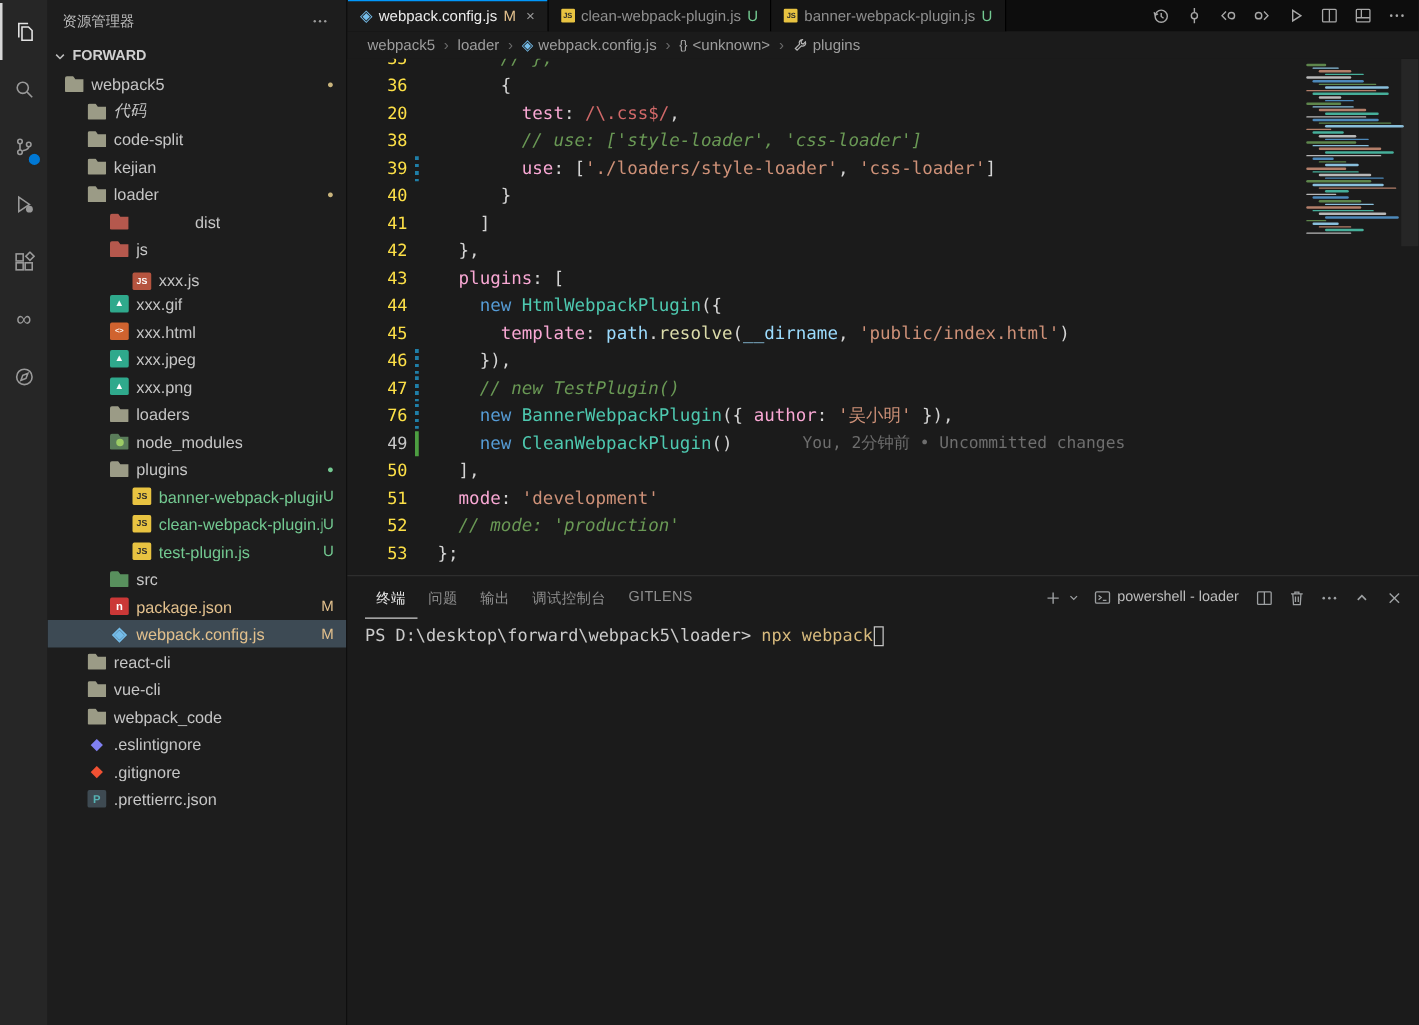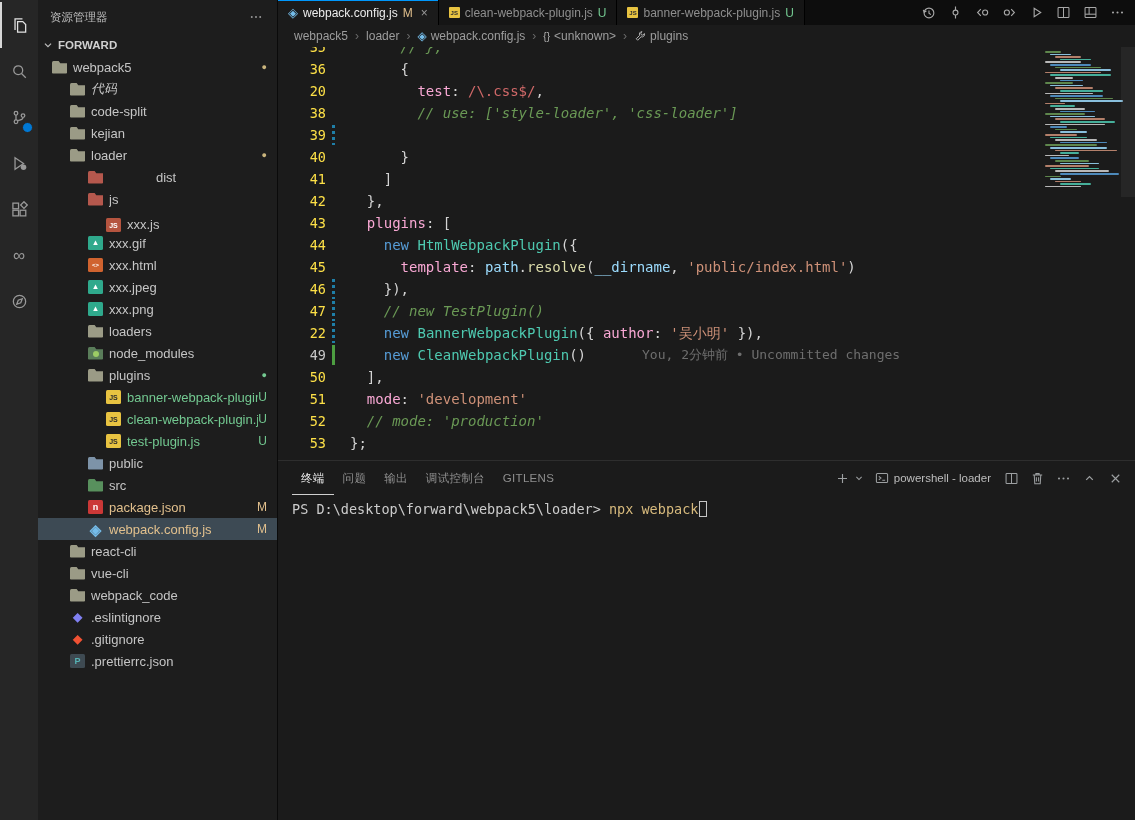--- a/index.html
+++ b/index.html
@@ -228,24 +228,20 @@
         </div>
         <div class="row" style="padding-left: 68px;">
           <span class="ti file" style="background: rgb(232, 195, 65); color: rgb(43, 43, 43);">JS</span>
           <span class="lbl u">clean-webpack-plugin.js</span>
           <span class="badge u">U</span>
         </div>
         <div class="row" style="padding-left: 68px;">
           <span class="ti file" style="background: rgb(232, 195, 65); color: rgb(43, 43, 43);">JS</span>
           <span class="lbl u">test-plugin.js</span>
           <span class="badge u">U</span>
-        </div>
-        <div class="row" style="padding-left: 50px;">
-          <span class="ti folder" style="background: rgb(125, 147, 168);"></span>
-          <span class="lbl">public</span>
         </div>
         <div class="row" style="padding-left: 50px;">
           <span class="ti folder" style="background: rgb(88, 144, 93);"></span>
           <span class="lbl">src</span>
         </div>
         <div class="row" style="padding-left: 50px;">
           <span class="ti file" style="background: rgb(203, 56, 55); color: rgb(255, 255, 255); font-size: 9px;">n</span>
           <span class="lbl m">package.json</span>
           <span class="badge m">M</span>
         </div>
@@ -382,30 +378,30 @@
           <span>plugins</span>
         </span>
       </div>
 
     <div class="editor">
       <div id="code">
           <div class="codeline"><span class="lnum">35</span><span class="gitgut"></span><span class="ltext"><span class="pn">      </span><span class="cm">// },</span></span></div>
           <div class="codeline"><span class="lnum">36</span><span class="gitgut"></span><span class="ltext"><span class="pn">      {</span></span></div>
           <div class="codeline"><span class="lnum">20</span><span class="gitgut"></span><span class="ltext"><span class="pn">        </span><span class="pr">test</span><span class="pn">: </span><span class="rx">/\.css$/</span><span class="pn">,</span></span></div>
           <div class="codeline"><span class="lnum">38</span><span class="gitgut"></span><span class="ltext"><span class="pn">        </span><span class="cm">// use: ['style-loader', 'css-loader']</span></span></div>
-          <div class="codeline"><span class="lnum">39</span><span class="gitgut m"></span></div>
+          <div class="codeline"><span class="lnum">39</span><span class="gitgut m"></span><span class="ltext"><span class="pn">        </span><span class="pr">use</span><span class="pn">: [</span><span class="st">'./loaders/style-loader'</span><span class="pn">, </span><span class="st">'css-loader'</span><span class="pn">]</span></span></div>
           <div class="codeline"><span class="lnum">40</span><span class="gitgut"></span><span class="ltext"><span class="pn">      }</span></span></div>
           <div class="codeline"><span class="lnum">41</span><span class="gitgut"></span><span class="ltext"><span class="pn">    ]</span></span></div>
           <div class="codeline"><span class="lnum">42</span><span class="gitgut"></span><span class="ltext"><span class="pn">  },</span></span></div>
           <div class="codeline"><span class="lnum">43</span><span class="gitgut"></span><span class="ltext"><span class="pn">  </span><span class="pr">plugins</span><span class="pn">: [</span></span></div>
           <div class="codeline"><span class="lnum">44</span><span class="gitgut"></span><span class="ltext"><span class="pn">    </span><span class="kw">new</span><span class="pn"> </span><span class="cl">HtmlWebpackPlugin</span><span class="pn">({</span></span></div>
           <div class="codeline"><span class="lnum">45</span><span class="gitgut"></span><span class="ltext"><span class="pn">      </span><span class="pr">template</span><span class="pn">: </span><span class="vr">path</span><span class="pn">.</span><span class="fn">resolve</span><span class="pn">(</span><span class="vr">__dirname</span><span class="pn">, </span><span class="st">'public/index.html'</span><span class="pn">)</span></span></div>
           <div class="codeline"><span class="lnum">46</span><span class="gitgut m"></span><span class="ltext"><span class="pn">    }),</span></span></div>
           <div class="codeline"><span class="lnum">47</span><span class="gitgut m"></span><span class="ltext"><span class="pn">    </span><span class="cm">// new TestPlugin()</span></span></div>
-          <div class="codeline"><span class="lnum">22</span><span class="gitgut m"></span><span class="ltext"><span class="pn">    </span><span class="kw">new</span><span class="pn"> </span><span class="cl">BannerWebpackPlugin</span><span class="pn">({ </span><span class="pr">author</span><span class="pn">: </span><span class="st">'吴小明'</span><span class="pn"> }),</span></span></div>
+          <div class="codeline"><span class="lnum">76</span><span class="gitgut m"></span><span class="ltext"><span class="pn">    </span><span class="kw">new</span><span class="pn"> </span><span class="cl">BannerWebpackPlugin</span><span class="pn">({ </span><span class="pr">author</span><span class="pn">: </span><span class="st">'吴小明'</span><span class="pn"> }),</span></span></div>
           <div class="codeline"><span class="lnum activeln">49</span><span class="gitgut a"></span><span class="ltext"><span class="pn">    </span><span class="kw">new</span><span class="pn"> </span><span class="cl">CleanWebpackPlugin</span><span class="pn">()</span></span><span class="blame">You, 2分钟前 • Uncommitted changes</span></div>
           <div class="codeline"><span class="lnum">50</span><span class="gitgut"></span><span class="ltext"><span class="pn">  ],</span></span></div>
           <div class="codeline"><span class="lnum">51</span><span class="gitgut"></span><span class="ltext"><span class="pn">  </span><span class="pr">mode</span><span class="pn">: </span><span class="st">'development'</span></span></div>
           <div class="codeline"><span class="lnum">52</span><span class="gitgut"></span><span class="ltext"><span class="pn">  </span><span class="cm">// mode: 'production'</span></span></div>
           <div class="codeline"><span class="lnum">53</span><span class="gitgut"></span><span class="ltext"><span class="pn">};</span></span></div>
         </div>
       <div class="minimap" id="minimap">
           <div class="mml" style="width: 16px; margin-left: 0px; background: rgb(106, 153, 85);"></div>
           <div class="mml" style="width: 21px; margin-left: 5px; background: rgb(156, 220, 254);"></div>
           <div class="mml" style="width: 26px; margin-left: 10px; background: rgb(206, 145, 120);"></div>

